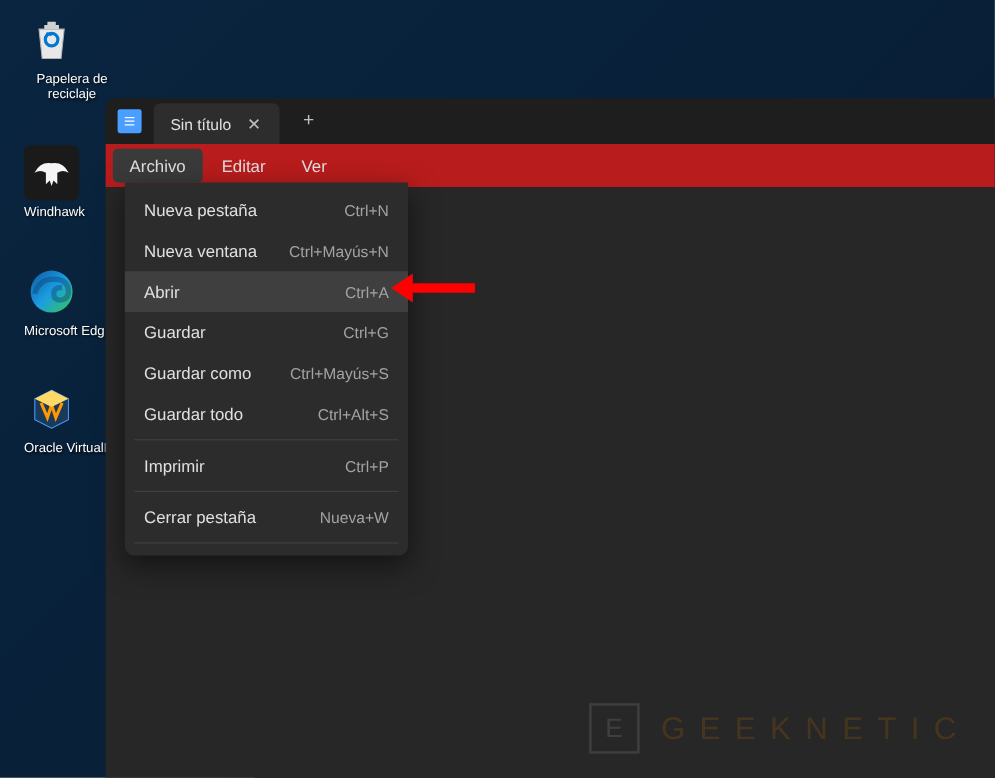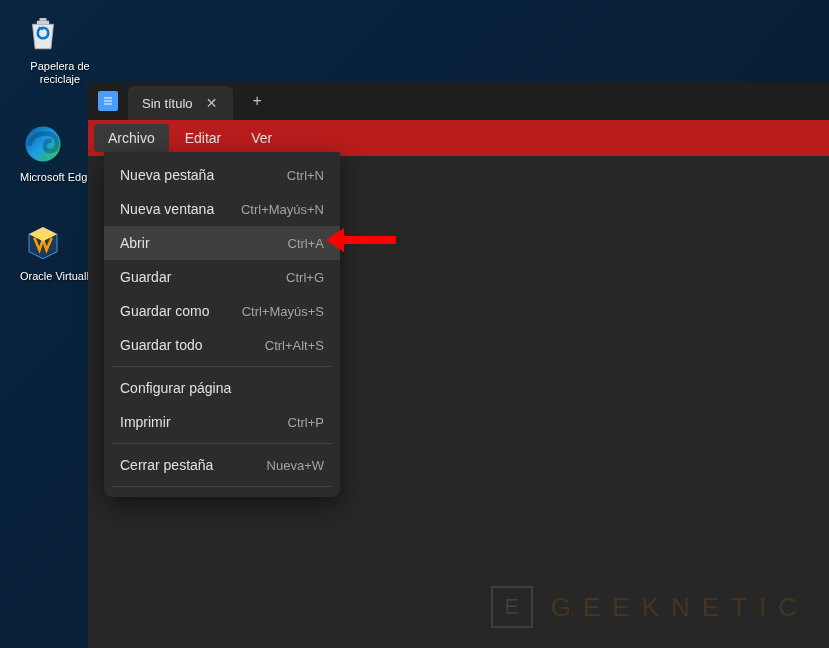--- a/index.html
+++ b/index.html
@@ -56,20 +56,28 @@
         <path d="M12 14 L36 14 L33 42 L15 42 Z" fill="#e8e8e8" stroke="#b0b0b0" stroke-width="1"></path>
         <path d="M17 10 L31 10 L31 14 L17 14 Z" fill="#d0d0d0"></path>
         <path d="M20 7 L28 7 L28 10 L20 10 Z" fill="#d0d0d0"></path>
         <path d="M24 18 a6 6 0 1 1 0 12 a6 6 0 1 1 0 -12" fill="none" stroke="#0078d4" stroke-width="3"></path>
         <path d="M18 22 L20 18 L24 20" fill="none" stroke="#0078d4" stroke-width="2"></path>
       </svg>
     </div>
     <div class="icon-label">Papelera de reciclaje</div>
   </div>
 
+  <div class="desktop-icon">
+    <div class="icon-box windhawk-box">
+      <svg width="38" height="38" viewBox="0 0 48 48">
+        <path d="M6 24 Q12 12 24 14 Q36 12 42 24 Q36 20 30 24 L30 36 L26 32 L24 38 L22 32 L18 36 L18 24 Q12 20 6 24 Z" fill="#f5f5f5"></path>
+      </svg>
+    </div>
+    <div class="icon-label">Windhawk</div>
+  </div>
 
   <div class="desktop-icon">
     <div class="icon-box edge-box">
       <svg width="42" height="42" viewBox="0 0 48 48">
         <defs>
           <linearGradient id="edgeGrad" x1="0%" y1="0%" x2="100%" y2="100%">
             <stop offset="0%" stop-color="#0c59a4"></stop>
             <stop offset="50%" stop-color="#1b9de2"></stop>
             <stop offset="100%" stop-color="#36c752"></stop>
           </linearGradient>
@@ -138,24 +146,20 @@
     <div class="dropdown-item">
       <span>Guardar como</span>
       <span class="dropdown-shortcut">Ctrl+Mayús+S</span>
     </div>
     <div class="dropdown-item">
       <span>Guardar todo</span>
       <span class="dropdown-shortcut">Ctrl+Alt+S</span>
     </div>
     <div class="dropdown-divider"></div>
     <div class="dropdown-item">
-      <span>Configurar página</span>
-      <span class="dropdown-shortcut"></span>
-    </div>
-    <div class="dropdown-item">
       <span>Imprimir</span>
       <span class="dropdown-shortcut">Ctrl+P</span>
     </div>
     <div class="dropdown-divider"></div>
     <div class="dropdown-item">
       <span>Cerrar pestaña</span>
       <span class="dropdown-shortcut">Nueva+W</span>
     </div>
     <div class="dropdown-divider"></div>
   </div>

